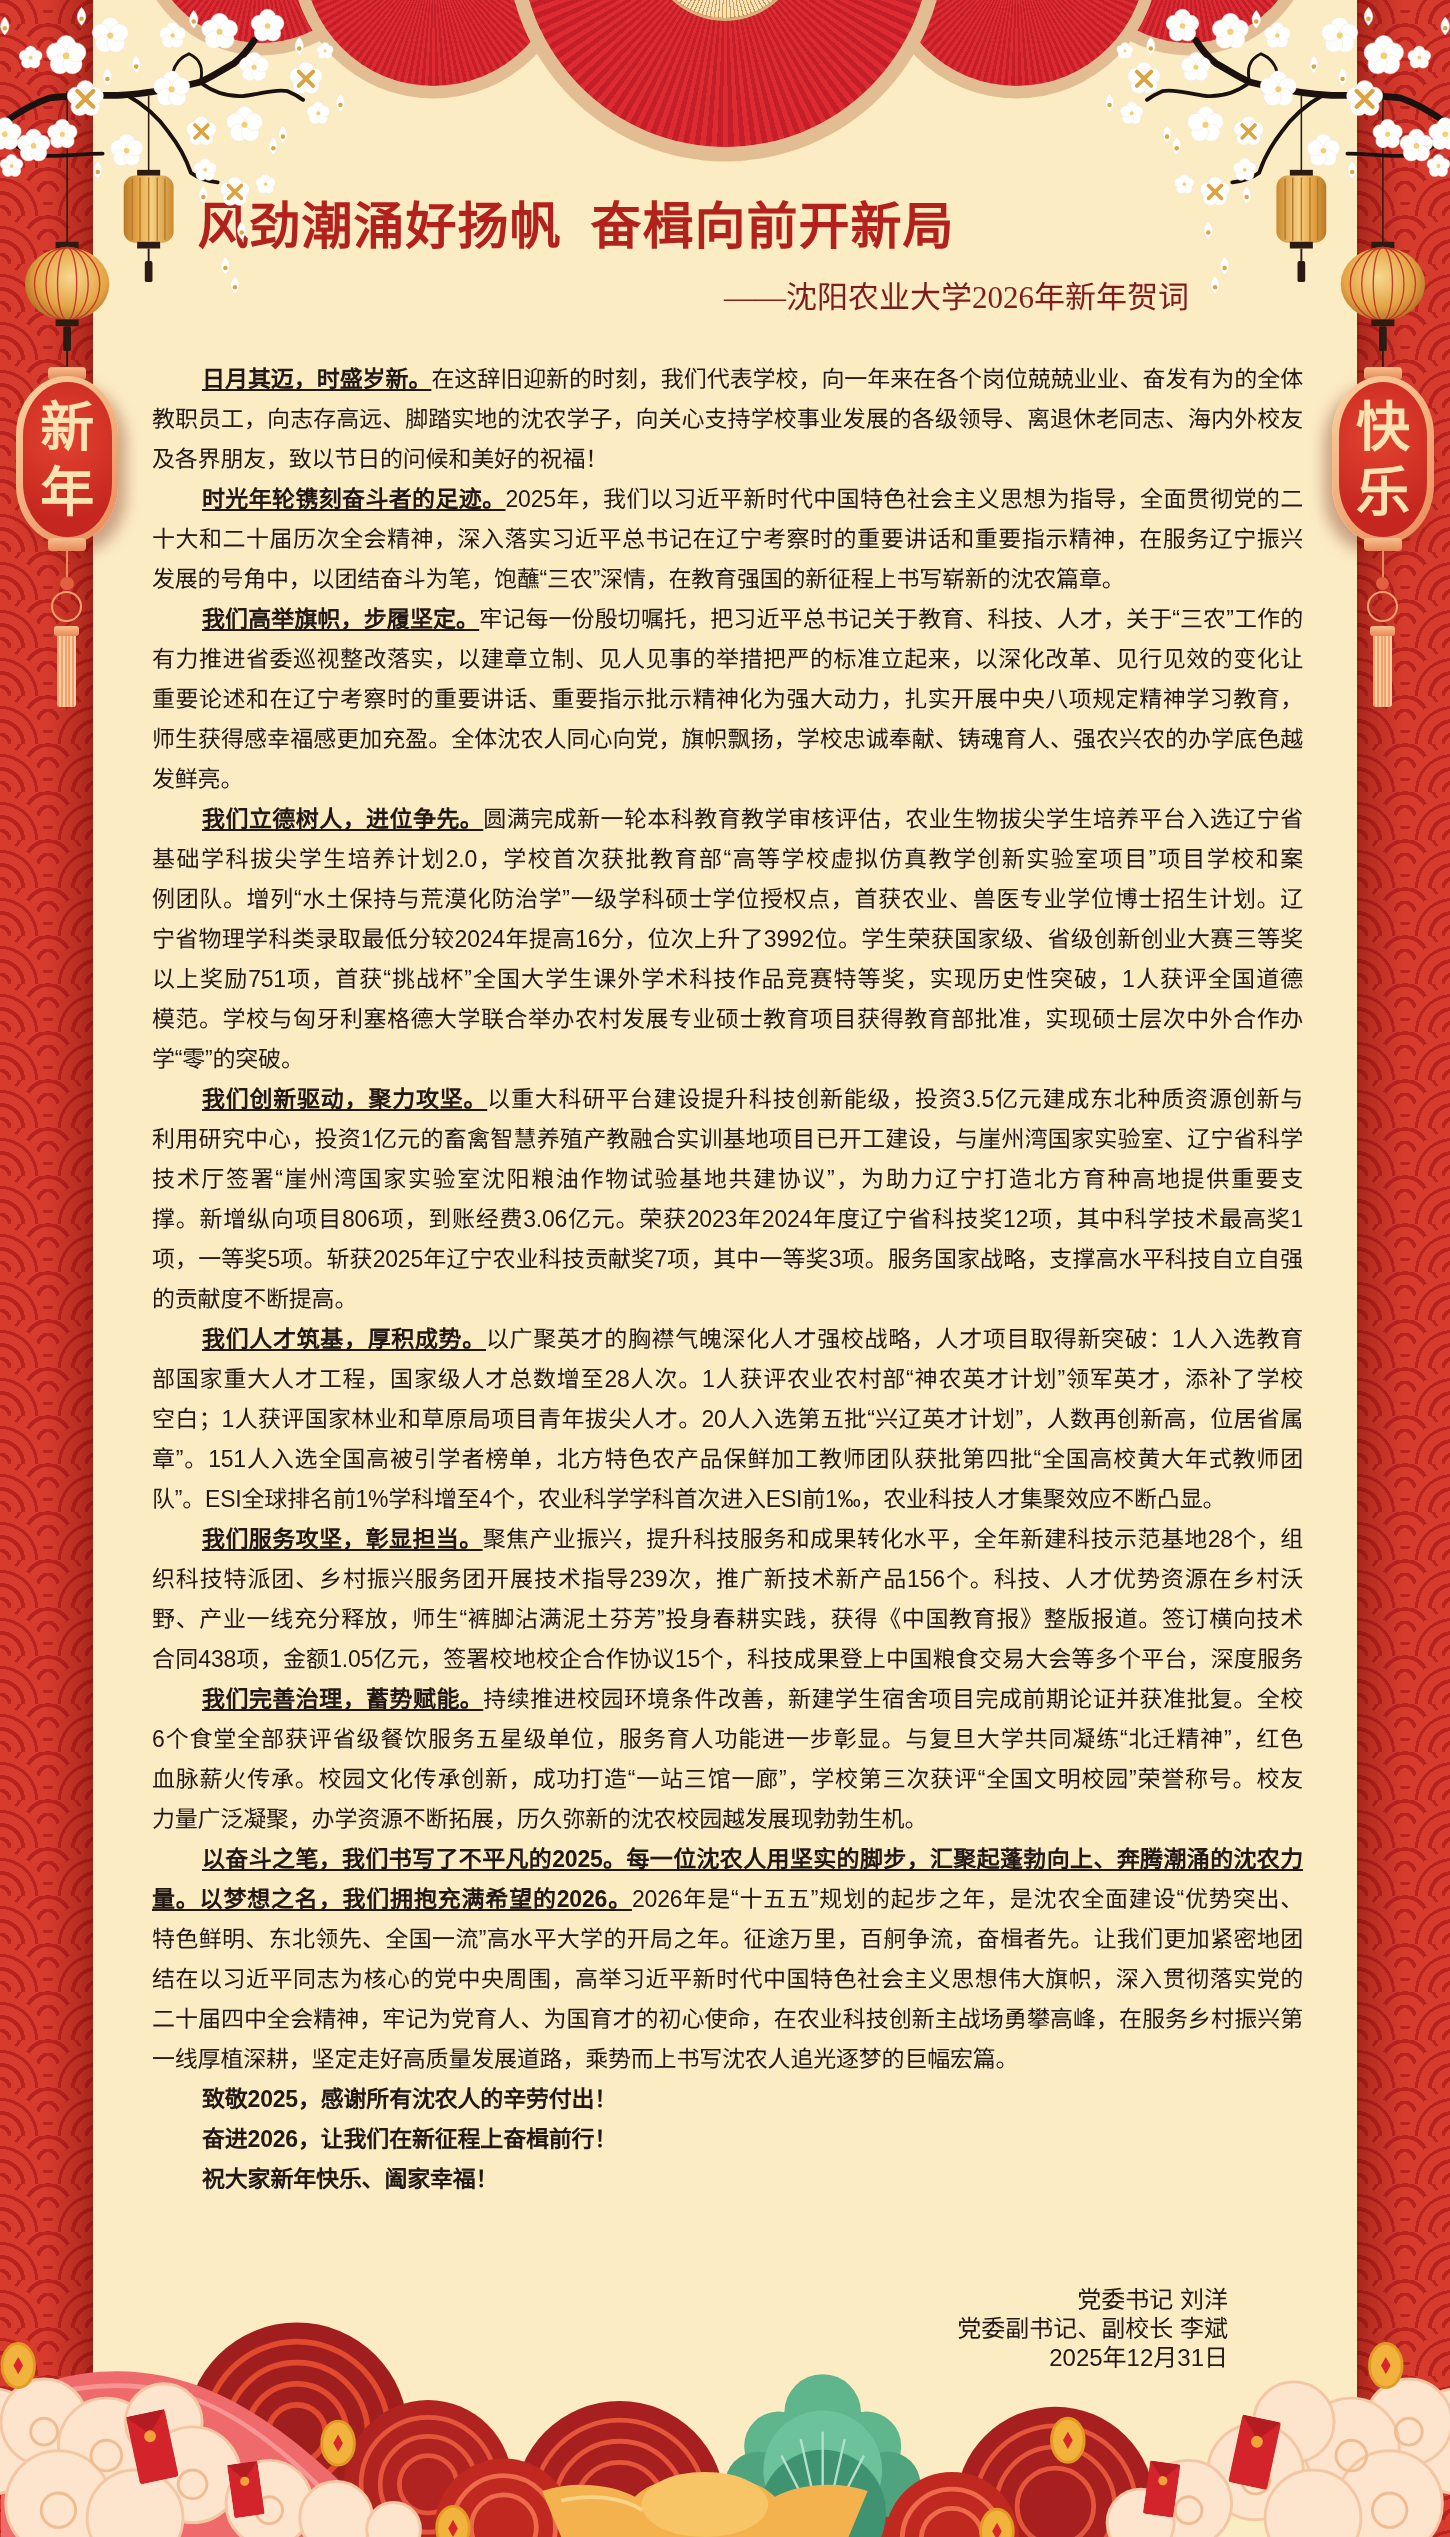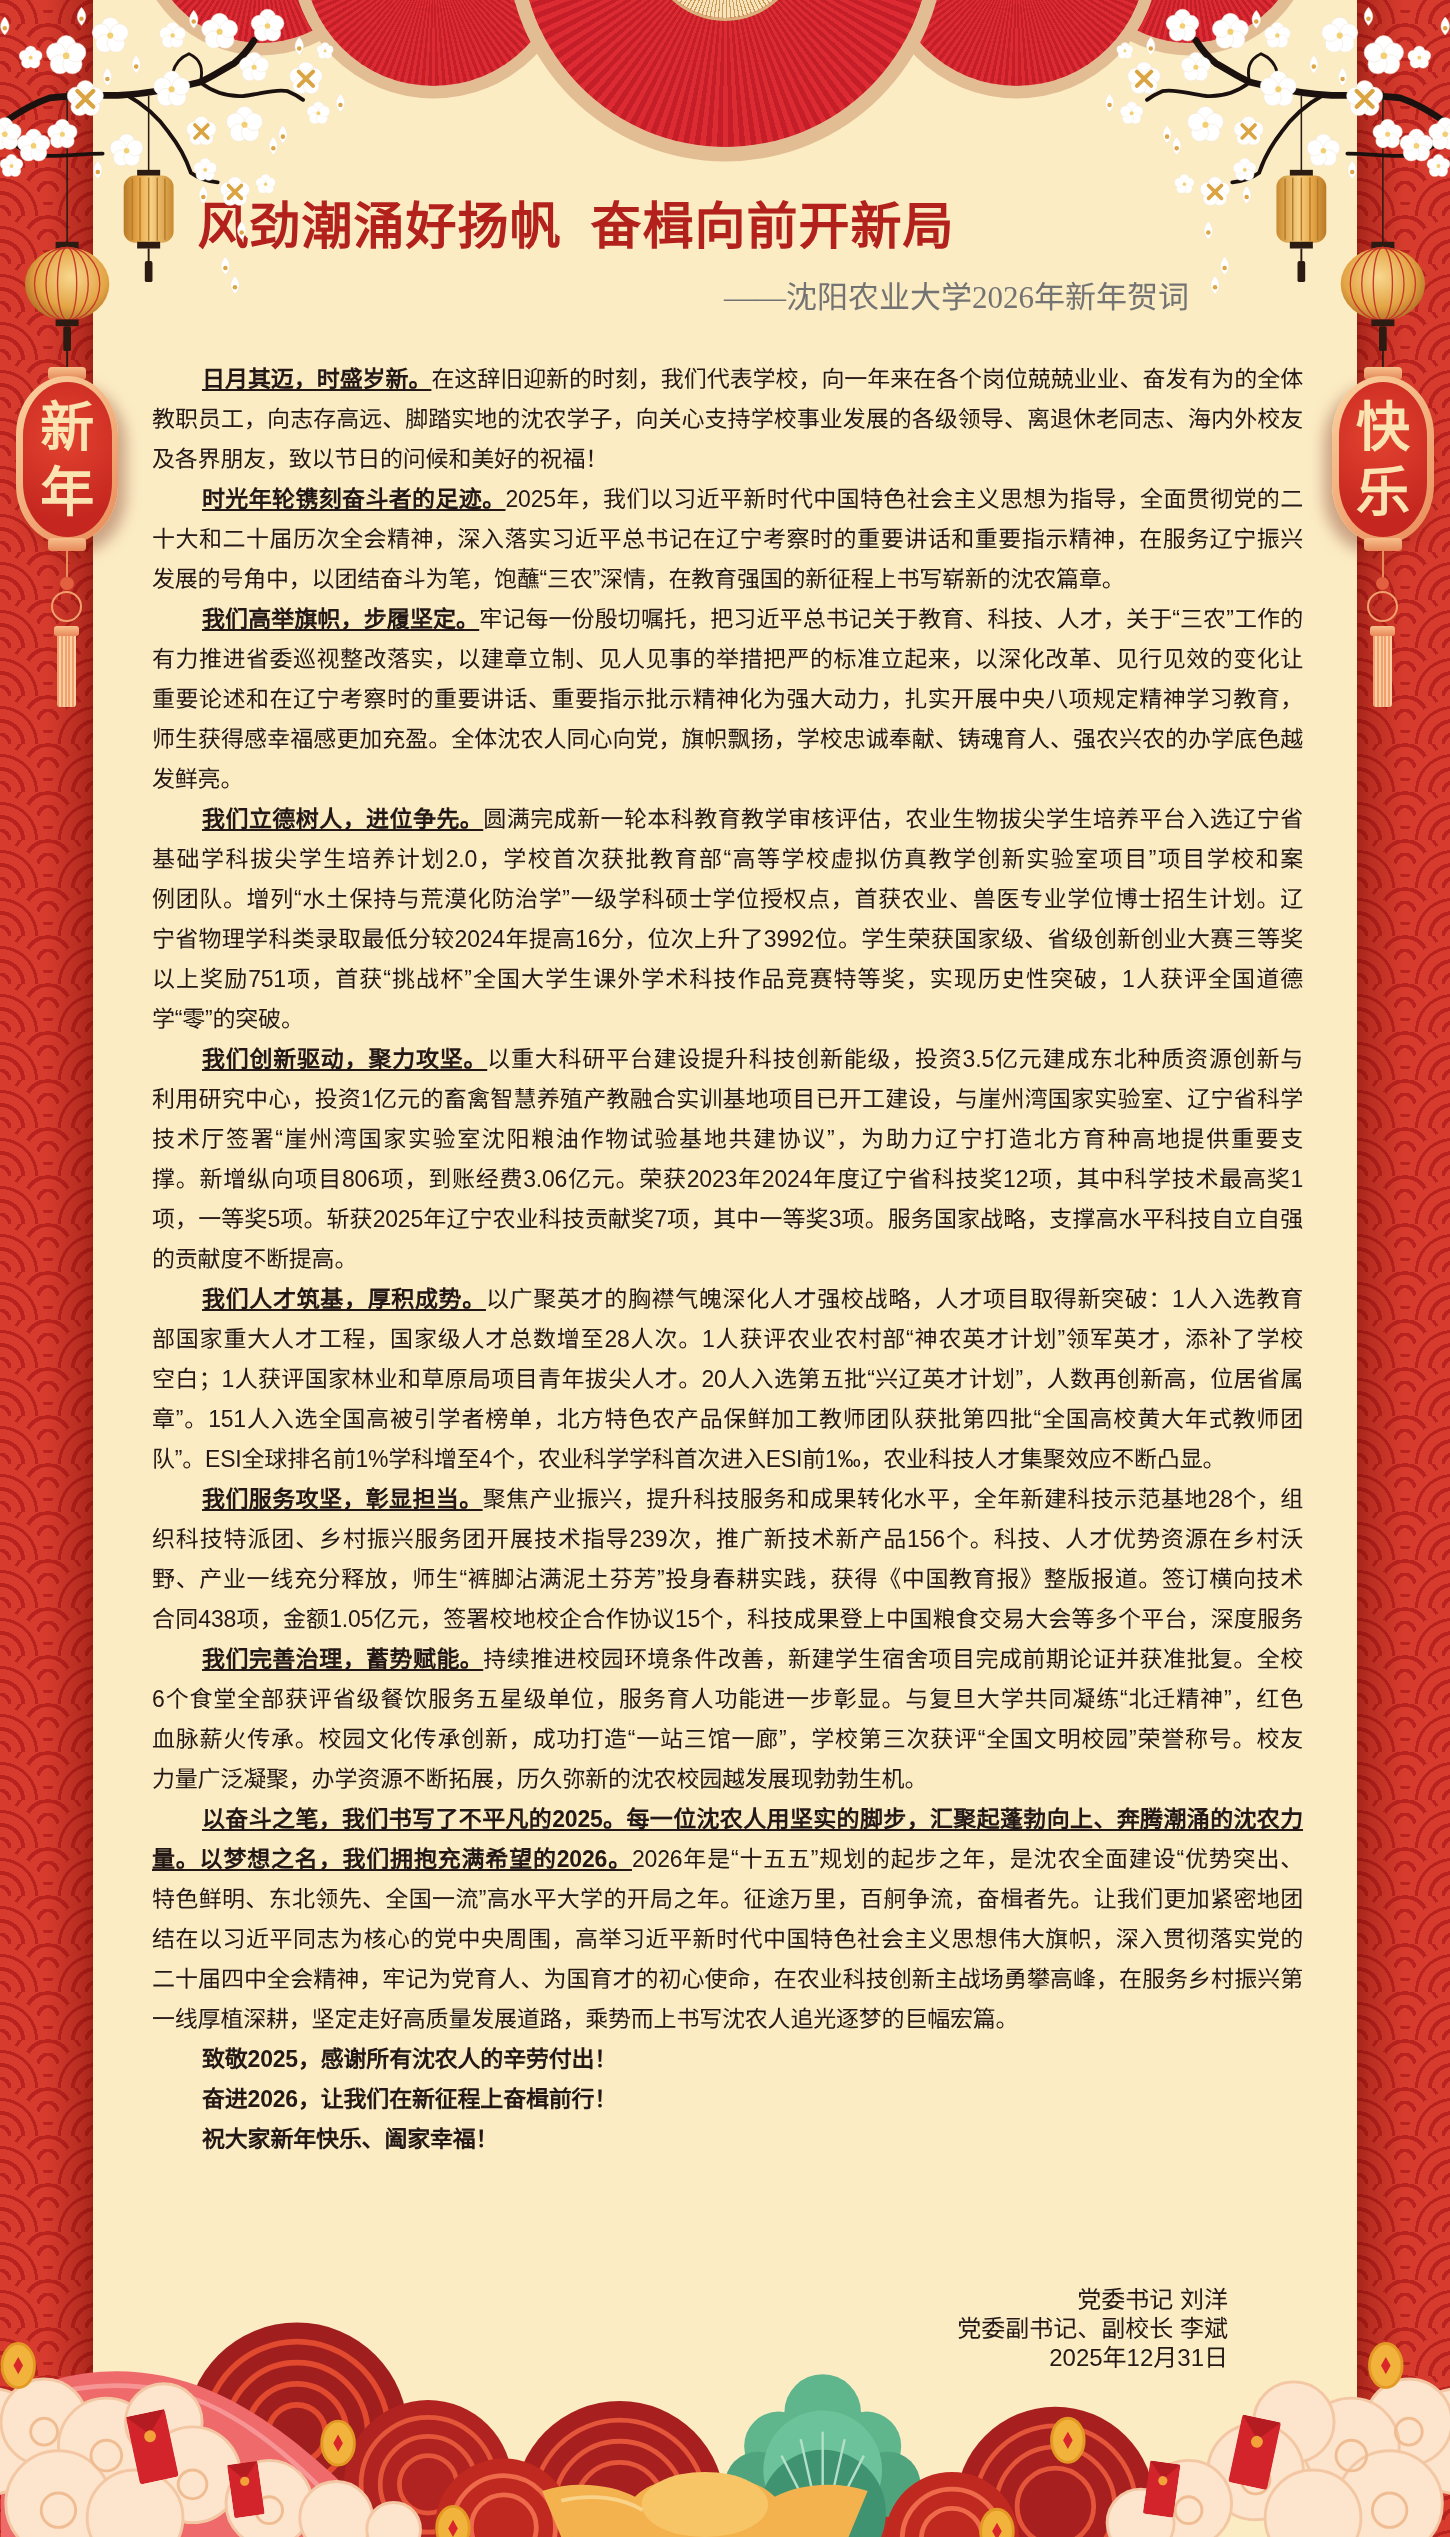--- a/index.html
+++ b/index.html
@@ -19,21 +19,21 @@
 .fan-outer-l{left:147px;top:-185px;width:228px;height:228px;}
 .fan-outer-r{left:1075px;top:-185px;width:228px;height:228px;}
 .fan-side-l{left:304px;top:-173px;width:259px;height:259px;z-index:3;}
 .fan-side-r{left:887px;top:-173px;width:259px;height:259px;z-index:3;}
 .fan-center{left:521px;top:-262px;width:409px;height:409px;z-index:4;box-shadow:0 0 0 14.4px #e2bd94;}
 .fan-hub{position:absolute;left:650px;top:-132px;width:150px;height:150px;border-radius:50%;background:repeating-conic-gradient(#f6e2bb 0 2.2deg,#c99d55 2.2deg 3.2deg);box-shadow:0 0 0 2.9px #d8b07a;z-index:5;}
 .top-deco{position:absolute;left:0;top:0;z-index:6;}
 .bottom-deco{position:absolute;left:0;top:2288px;z-index:6;}
 .title{position:absolute;left:0;top:196px;width:1152px;text-align:center;font-size:51px;line-height:61px;font-weight:700;color:#b3211d;z-index:3;letter-spacing:1px;}
 .title .gap{display:inline-block;width:29px;}
-.subtitle{position:absolute;right:261px;top:278px;font-family:"Liberation Serif",serif;font-size:31px;line-height:40px;color:#737373;z-index:3;}
+.subtitle{position:absolute;right:261px;top:278px;font-family:"Liberation Serif",serif;font-size:31px;line-height:40px;color:#7f1d1d;z-index:3;}
 .letter{position:absolute;left:152px;top:359px;width:1151px;z-index:3;}
 .ln{height:40px;line-height:40px;font-size:23px;text-align:justify;text-align-last:justify;overflow:hidden;letter-spacing:-0.2px;}
 .ln.last{text-align-last:left;}
 .ln.ind{padding-left:50px;}
 .ln b{font-weight:700;text-decoration:underline;}
 .closing .ln{text-align-last:left;font-weight:700;}
 .sig{position:absolute;right:222px;top:2285px;text-align:right;font-size:24px;line-height:29px;z-index:3;}
 .plaque{position:absolute;top:367px;width:102px;height:345px;z-index:7;}
 .plaque.left{left:16.3px;}
 .plaque.right{left:1332px;}
@@ -246,20 +246,21 @@
     <div class="ln"><span>重要论述和在辽宁考察时的重要讲话、重要指示批示精神化为强大动力，扎实开展中央八项规定精神学习教育，</span></div>
     <div class="ln"><span>师生获得感幸福感更加充盈。全体沈农人同心向党，旗帜飘扬，学校忠诚奉献、铸魂育人、强农兴农的办学底色越</span></div>
     <div class="ln last"><span>发鲜亮。</span></div>
   </div>
   <div class="p">
     <div class="ln ind"><b>我们立德树人，进位争先。</b><span>圆满完成新一轮本科教育教学审核评估，农业生物拔尖学生培养平台入选辽宁省</span></div>
     <div class="ln"><span>基础学科拔尖学生培养计划2.0，学校首次获批教育部“高等学校虚拟仿真教学创新实验室项目”项目学校和案</span></div>
     <div class="ln"><span>例团队。增列“水土保持与荒漠化防治学”一级学科硕士学位授权点，首获农业、兽医专业学位博士招生计划。辽</span></div>
     <div class="ln"><span>宁省物理学科类录取最低分较2024年提高16分，位次上升了3992位。学生荣获国家级、省级创新创业大赛三等奖</span></div>
     <div class="ln"><span>以上奖励751项，首获“挑战杯”全国大学生课外学术科技作品竞赛特等奖，实现历史性突破，1人获评全国道德</span></div>
+    <div class="ln"><span>模范。学校与匈牙利塞格德大学联合举办农村发展专业硕士教育项目获得教育部批准，实现硕士层次中外合作办</span></div>
     <div class="ln last"><span>学“零”的突破。</span></div>
   </div>
   <div class="p">
     <div class="ln ind"><b>我们创新驱动，聚力攻坚。</b><span>以重大科研平台建设提升科技创新能级，投资3.5亿元建成东北种质资源创新与</span></div>
     <div class="ln"><span>利用研究中心，投资1亿元的畜禽智慧养殖产教融合实训基地项目已开工建设，与崖州湾国家实验室、辽宁省科学</span></div>
     <div class="ln"><span>技术厅签署“崖州湾国家实验室沈阳粮油作物试验基地共建协议”，为助力辽宁打造北方育种高地提供重要支</span></div>
     <div class="ln"><span>撑。新增纵向项目806项，到账经费3.06亿元。荣获2023年2024年度辽宁省科技奖12项，其中科学技术最高奖1</span></div>
     <div class="ln"><span>项，一等奖5项。斩获2025年辽宁农业科技贡献奖7项，其中一等奖3项。服务国家战略，支撑高水平科技自立自强</span></div>
     <div class="ln last"><span>的贡献度不断提高。</span></div>
   </div>

